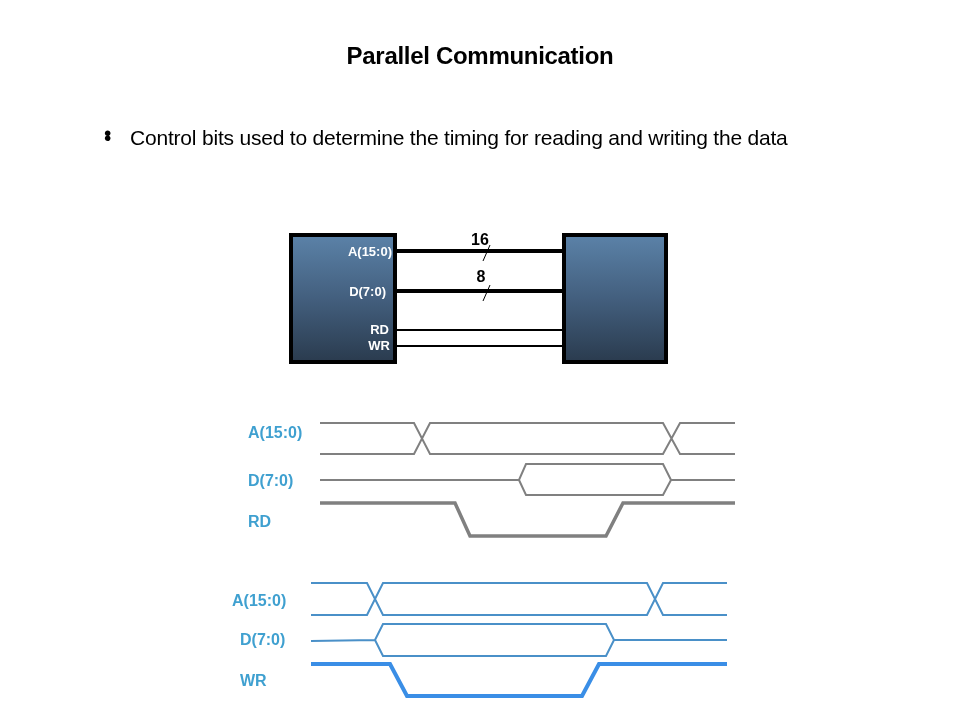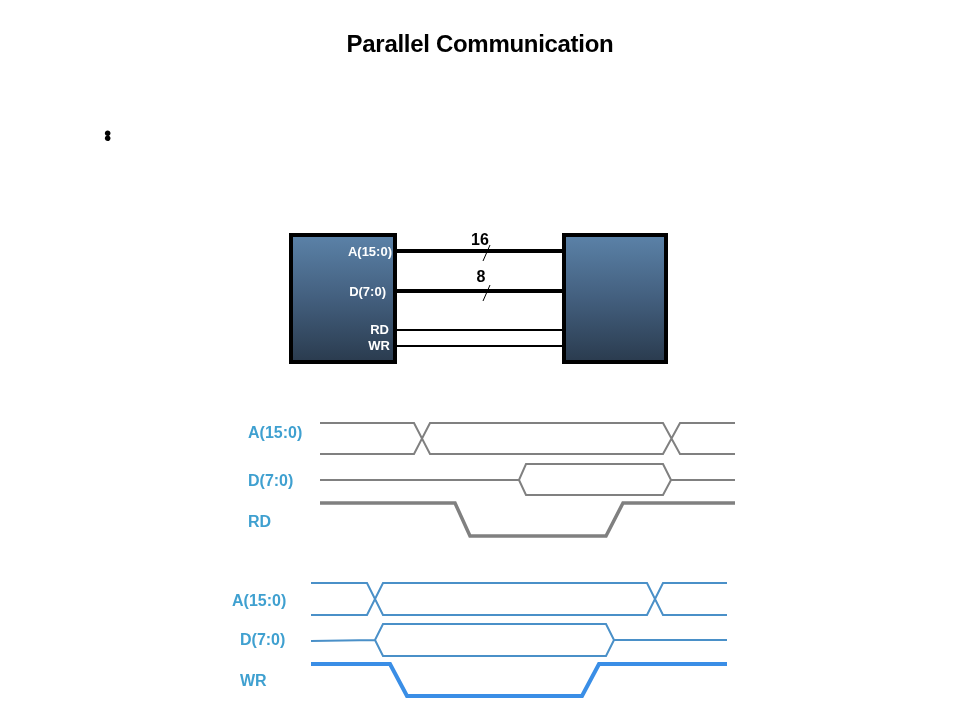--- a/index.html
+++ b/index.html
@@ -1,38 +1,39 @@
 <!DOCTYPE html>
 <html><head>
 <meta charset="utf-8">
 <style>
   html, body { margin: 0; padding: 0; background: #ffffff; }
   body { width: 960px; height: 720px; position: relative; overflow: hidden;
          font-family: "Liberation Sans", sans-serif; color: #000; }
-  .title { position: absolute; left: 0; width: 960px; top: 30px; text-align: center;
+  .title { position: absolute; left: 0; width: 960px; top: 42px; text-align: center;
            font-weight: bold; font-size: 24px; letter-spacing: -0.3px; }
   .bullets { position: absolute; left: 104px; top: 118px; width: 760px; margin: 0; padding: 0; list-style: none; }
   .bullets li { position: relative; padding-left: 26px; font-size: 21px; line-height: 29px; margin-bottom: 5px; letter-spacing: -0.2px; }
   .bullets li .dot { position: absolute; left: 0; top: 0; }
   svg.diagram { position: absolute; left: 0; top: 0; }
   .blk-label { font-family: "Liberation Sans", sans-serif; font-weight: bold; font-size: 13px; fill: #ffffff; }
   .bus-width { font-family: "Liberation Sans", sans-serif; font-weight: bold; font-size: 16px; fill: #000; }
   .sig-label { font-family: "Liberation Sans", sans-serif; font-weight: bold; font-size: 16px; fill: #3fa0d0; }
 </style>
 </head>
 <body>
 
 <div class="title">Parallel Communication</div>
 
 <ul class="bullets">
   <li>
     <span class="dot">•</span>
   </li>
   <li>
     <span class="dot">•</span>
+    <span>Control bits used to determine the timing for reading and writing the data</span>
   </li>
 </ul>
 
 <svg class="diagram" width="960" height="720" viewBox="0 0 960 720">
   <defs>
     <linearGradient id="blkgrad" x1="0" y1="0" x2="0" y2="1">
       <stop offset="0" stop-color="#5b82a8"></stop>
       <stop offset="0.5" stop-color="#435f7e"></stop>
       <stop offset="1" stop-color="#2a3b4e"></stop>
     </linearGradient>

